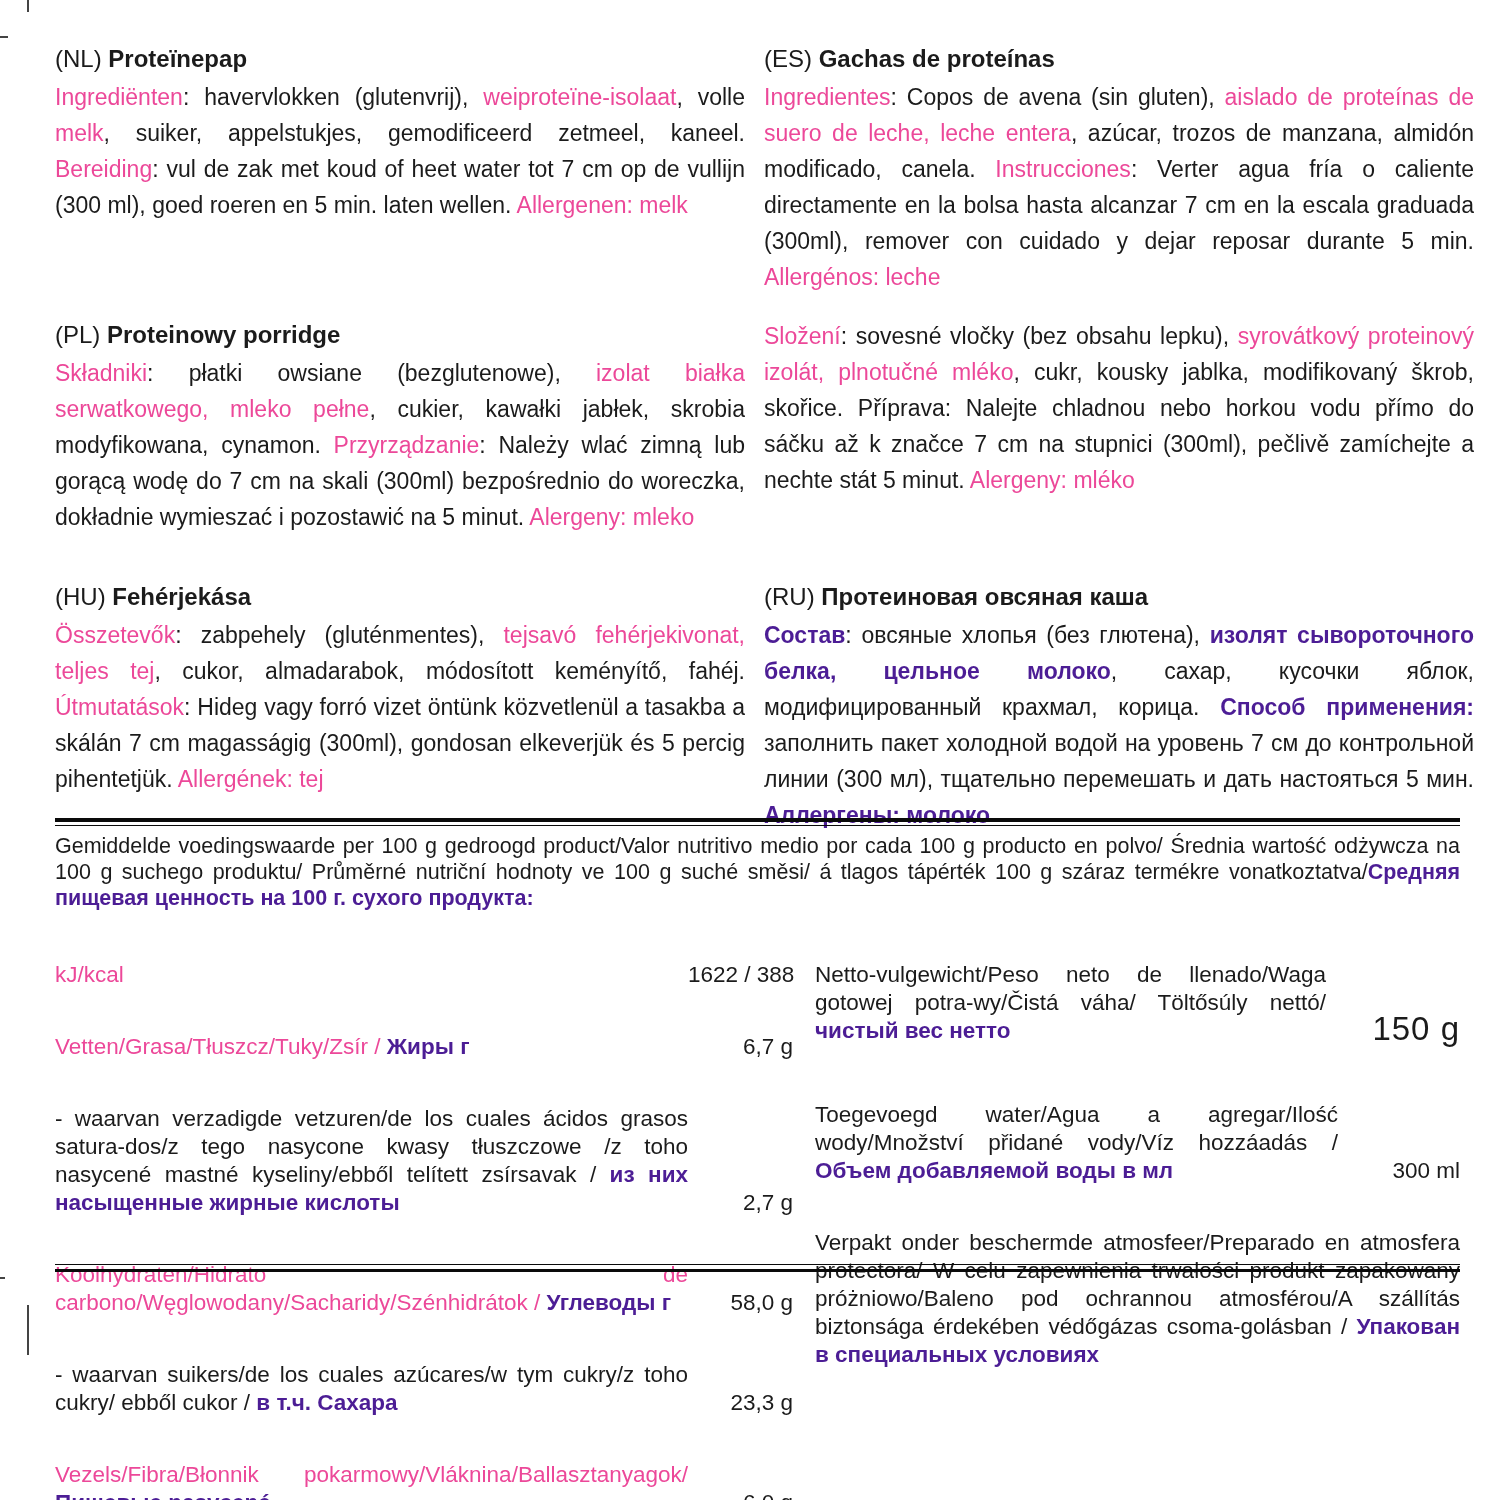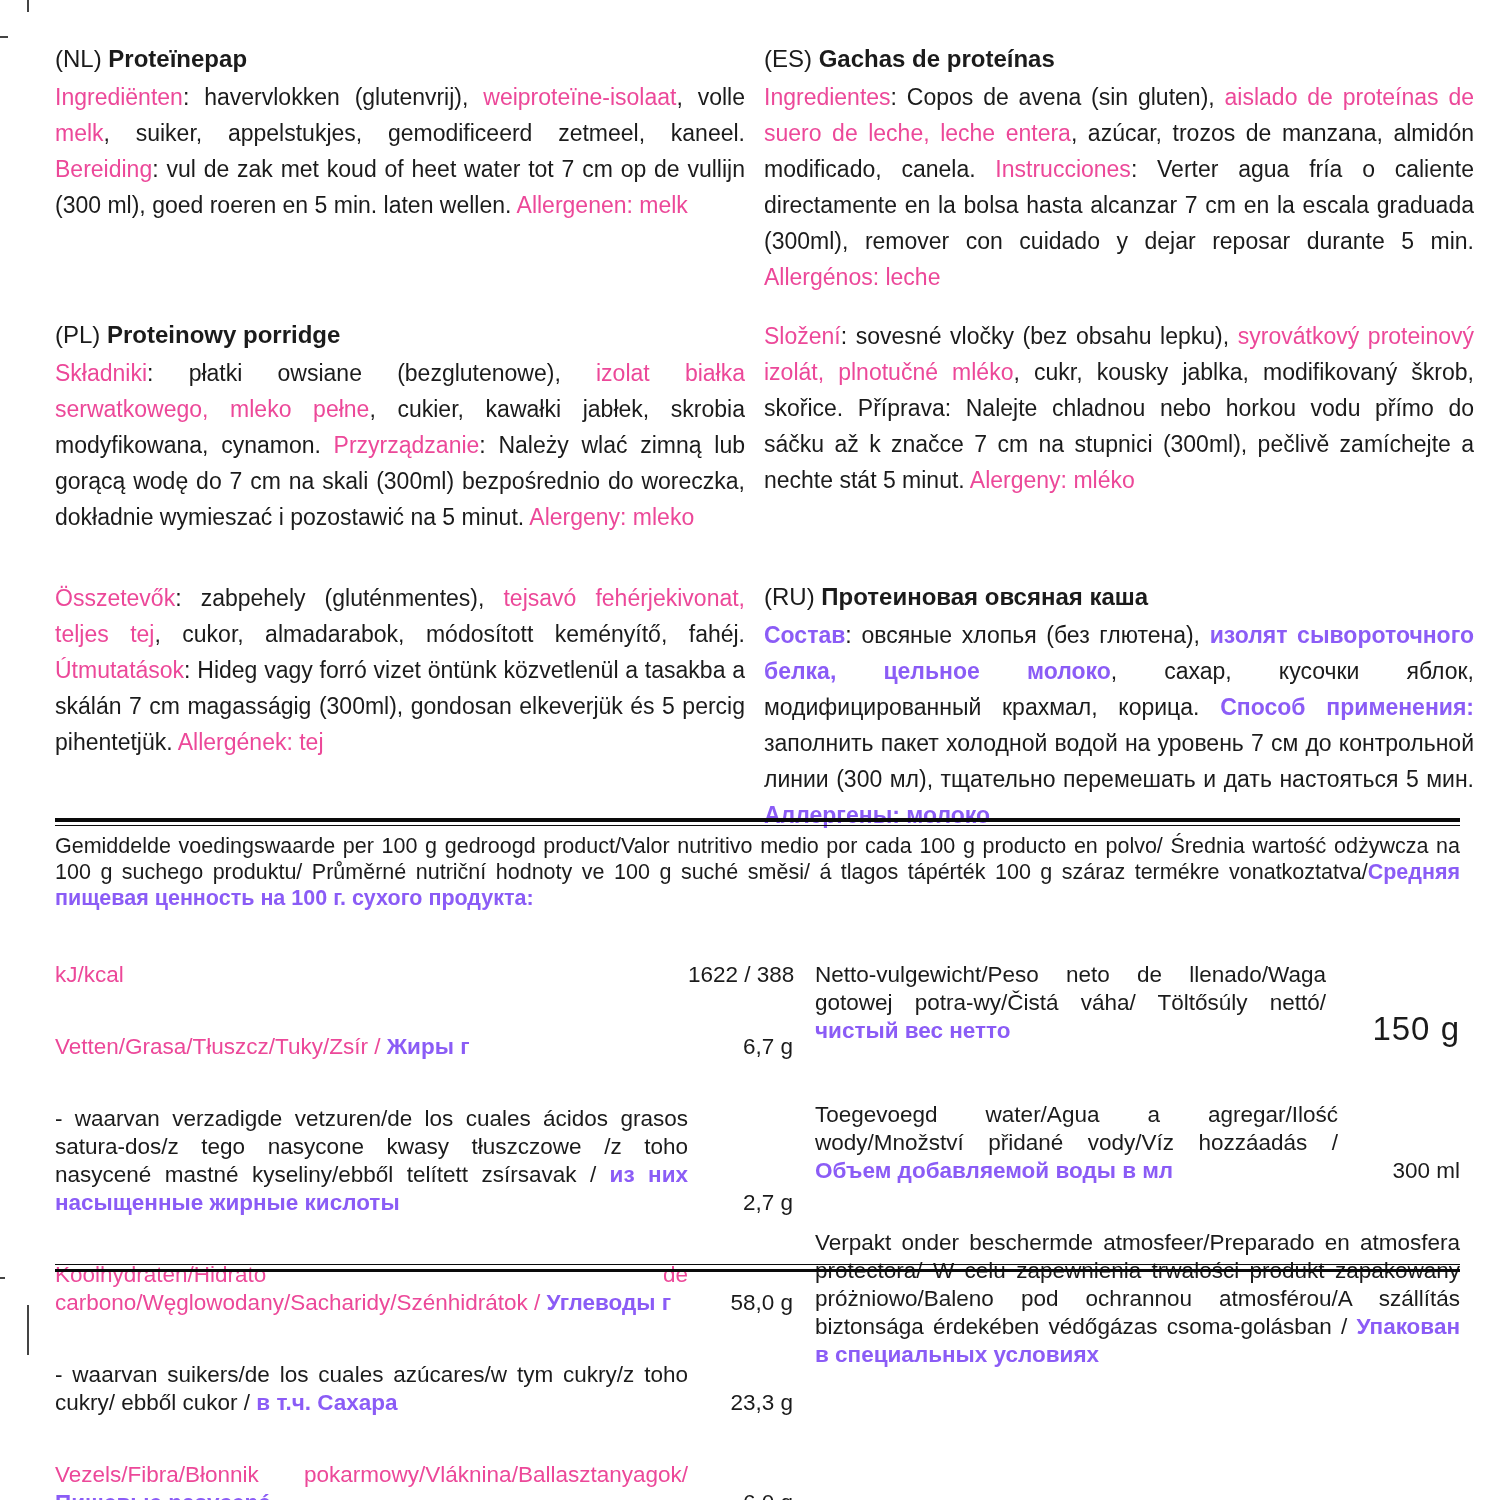--- a/index.html
+++ b/index.html
@@ -21,21 +21,21 @@
     grid-template-rows:276px 262px auto;
   }
   .block{overflow:hidden;}
   .block-title{font-size:24px;line-height:34px;margin:0 0 3px 0;}
   .block-title .tag{font-weight:400;}
   .block-title .name{font-weight:700;}
   .block-body{
     margin:0;font-size:23px;line-height:36px;text-align:justify;
   }
   .seg-b{font-weight:400;color:#ec4899;}
-  .seg-cb{font-weight:700;color:#8b5cf6;}
+  .seg-cb{font-weight:700;color:#4c1d95;}
   .seg-c{font-weight:400;}
 
   
   .nutrition{position:absolute;left:55px;top:818px;width:1405px;}
   .rule{width:100%;background:#0a0a0a;}
   .rule-thick{height:4px;}
   .rule-thin{height:1px;}
   .rule-gap{height:3px;background:transparent;}
   .nut-header{
     margin:7px 0 6px 0;font-size:21.5px;line-height:26px;text-align:justify;
@@ -88,20 +88,24 @@
         <span class="name">Proteinowy porridge</span>
       </div>
       <p class="block-body"><span class="seg-b">Składniki</span><span>: płatki owsiane (bezglutenowe), </span><span class="seg-b">izolat białka serwatkowego, mleko pełne</span><span>, cukier, kawałki jabłek, skrobia modyfikowana, cynamon. </span><span class="seg-b">Przyrządzanie</span><span>: Należy wlać zimną lub gorącą wodę do 7 cm na skali (300ml) bezpośrednio do woreczka, dokładnie wymieszać i pozostawić na 5 minut. </span><span class="seg-b">Alergeny: mleko</span></p>
     </section>
 
     <section class="block">
       <p class="block-body"><span class="seg-b">Složení</span><span>: sovesné vločky (bez obsahu lepku), </span><span class="seg-b">syrovátkový proteinový izolát, plnotučné mléko</span><span>, cukr, kousky jablka, modifikovaný škrob, skořice. Příprava: Nalejte chladnou nebo horkou vodu přímo do sáčku až k značce 7 cm na stupnici (300ml), pečlivě zamíchejte a nechte stát 5 minut. </span><span class="seg-b">Alergeny: mléko</span></p>
     </section>
 
     <section class="block">
+      <div class="block-title">
+        <span class="tag">(HU) </span>
+        <span class="name">Fehérjekása</span>
+      </div>
       <p class="block-body"><span class="seg-b">Összetevők</span><span>: zabpehely (gluténmentes), </span><span class="seg-b">tejsavó fehérjekivonat, teljes tej</span><span>, cukor, almadarabok, módosított keményítő, fahéj. </span><span class="seg-b">Útmutatások</span><span>: Hideg vagy forró vizet öntünk közvetlenül a tasakba a skálán 7 cm magasságig (300ml), gondosan elkeverjük és 5 percig pihentetjük. </span><span class="seg-b">Allergének: tej</span></p>
     </section>
 
     <section class="block">
       <div class="block-title">
         <span class="tag">(RU) </span>
         <span class="name">Протеиновая овсяная каша</span>
       </div>
       <p class="block-body"><span class="seg-cb">Состав</span><span class="seg-c">: овсяные хлопья (без глютена), </span><span class="seg-cb">изолят сывороточного белка,</span><span class="seg-c"> </span><span class="seg-cb">цельное молоко</span><span class="seg-c">, сахар, кусочки яблок, модифицированный крахмал, корица. </span><span class="seg-cb">Способ применения:</span><span class="seg-c"> заполнить пакет холодной водой на уровень 7 см до контрольной линии (300 мл), тщательно перемешать и дать настояться 5 мин. </span><span class="seg-cb">Аллергены: молоко</span></p>
     </section>

